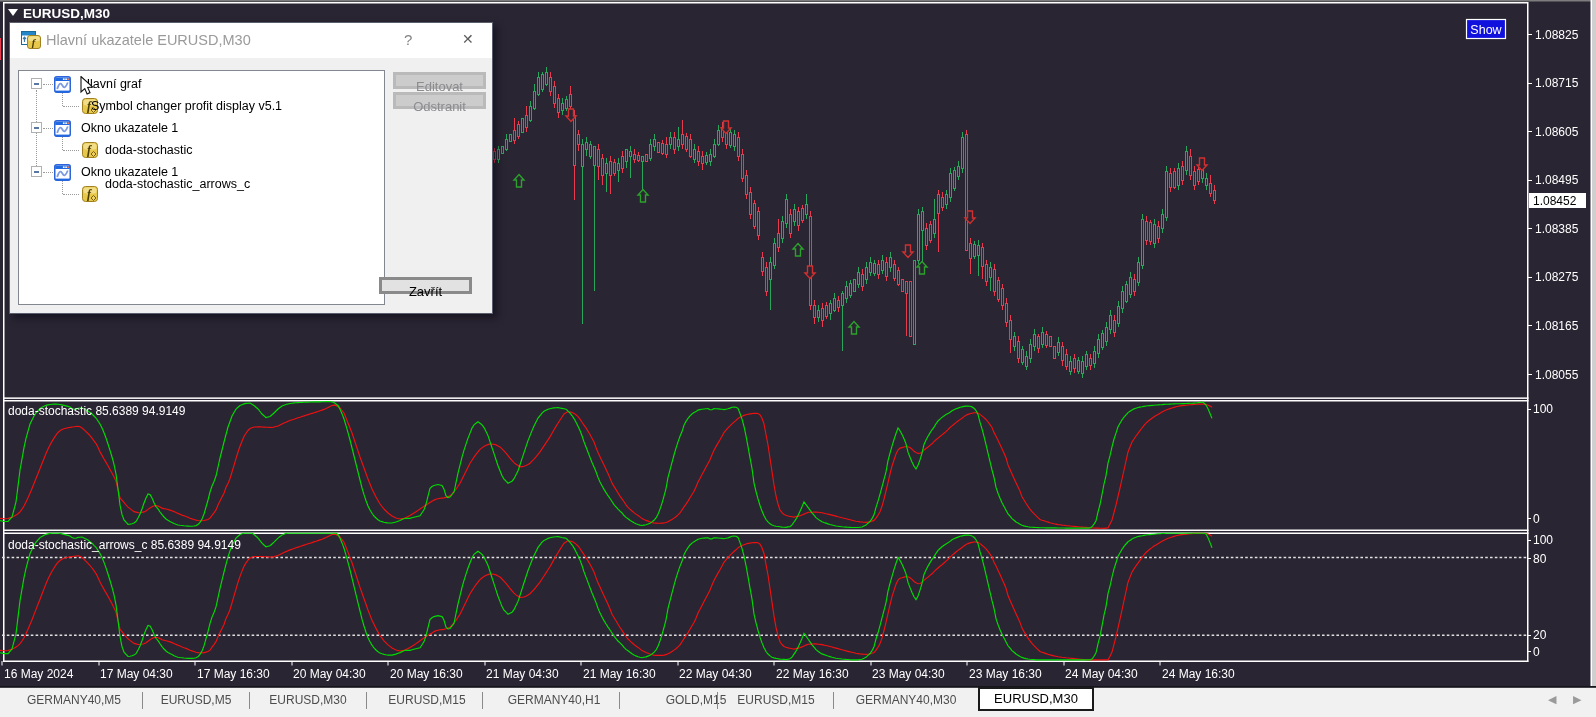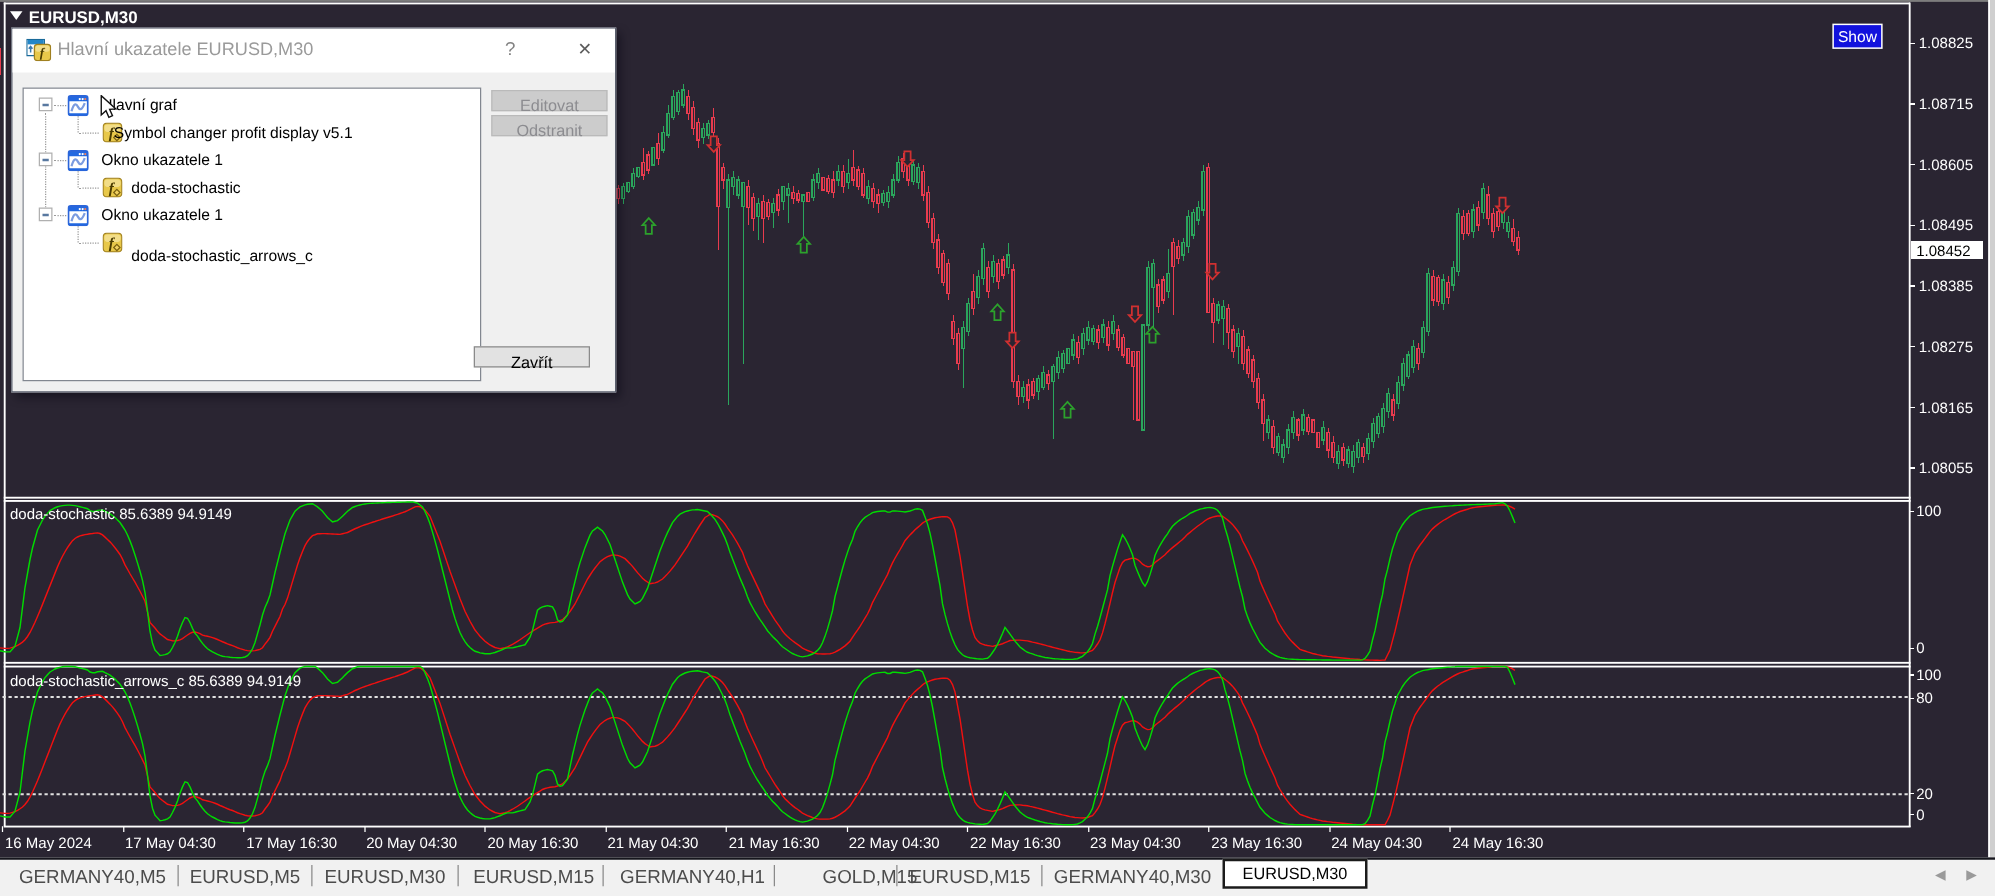--- a/index.html
+++ b/index.html
@@ -10,25 +10,25 @@
 #dlg-cap{position:absolute;left:36px;top:9px;font-size:14.5px;color:#9a9a9a}
 .dlg-btn{position:absolute;top:8px;font-size:15px;color:#848484}
 .dlg-x{position:absolute;top:8px;font-size:14px;color:#5c5c5c}
 #dlg-list{position:absolute;left:8px;top:47px;width:367px;height:235px;background:#fff;
  border:1px solid #828790}
 .mbox{position:absolute;width:11px;height:11px;background:#fff;border:1px solid #b0b0b0}
 .mline{position:absolute;width:5px;height:2px;background:#5878a0}
 .dot-v{position:absolute;width:0;border-left:1px dotted #9a9a9a}
 .dot-h{position:absolute;height:0;border-top:1px dotted #9a9a9a}
 .tlab{position:absolute;font-size:12.5px;color:#000;white-space:nowrap;padding-top:1px}
-.btn{position:absolute;width:93px;height:17px;background:#e2e2e2;border:1px solid #737373;
+.btn{position:absolute;width:93px;height:17px;background:#e2e2e2;border:3px solid #737373;
  text-align:center;font-size:13px;color:#000;line-height:23px}
 .btn.dis{background:#cccccc;border-color:#bababa;color:#8c8c90}
 #tabs{position:absolute;left:0;top:688px;width:1596px;height:29px;background:#f1f1f1}
-.tab{position:absolute;top:5px;transform:translateX(-50%);font-size:15px;color:#4c4c4c;white-space:nowrap}
+.tab{position:absolute;top:5px;transform:translateX(-50%);font-size:12px;color:#4c4c4c;white-space:nowrap}
 .tsep{position:absolute;top:4px;width:1px;height:17px;background:#8a8a8a}
 #atab{position:absolute;left:978px;top:-1px;width:116px;height:24px;background:#fff;
  border:2px solid #1a1a1a;text-align:center;font-size:13px;color:#000;line-height:20px}
 .tarr{position:absolute;top:5px;font-size:11px;color:#9a9a9a}
 </style></head><body>
 <div id="stage">
 <svg width="1596" height="717" viewBox="0 0 1596 717" font-family="Liberation Sans, sans-serif">
 <rect x="0" y="0" width="1596" height="717" fill="#f1f1f1"></rect>
 <rect x="0" y="0" width="1596" height="686" fill="#2a2532"></rect>
 <rect x="0" y="0" width="1596" height="1.5" fill="#7d7d7d"></rect>
@@ -572,21 +572,21 @@
           <circle cx="14.2" cy="3.2" r="0.9" fill="#f08060"></circle>
           <path d="M3.2 13 C5.2 6.5 6.8 6.5 8.4 9.5 C10 12.5 11.6 12 13.8 6.5" fill="none" stroke="#7b9ce0" stroke-width="1.8"></path>
         </svg></div>
       <div class="tlab" style="left:71px;top:141px">Okno ukazatele 1</div>
       <div style="position:absolute;left:72px;top:163px"><svg width="16" height="16" viewBox="0 0 16 16">
           <rect x="0.5" y="0.5" width="15" height="15" rx="3" fill="#e8c84a" stroke="#a08020"></rect>
           <rect x="1.5" y="1.5" width="13" height="6" rx="2.5" fill="#f2dd88"></rect>
           <text x="7" y="12" font-family="Liberation Serif,serif" font-size="12" font-style="italic" font-weight="bold" fill="#4a3b00" text-anchor="middle">f</text>
           <path d="M11.5 9.5 L14 12 L11.5 14.5 L9 12 Z" fill="#f0d060" stroke="#7a6010"></path>
         </svg></div>
-      <div class="tlab" style="left:95px;top:174px">doda-stochastic_arrows_c</div>
+      <div class="tlab" style="left:95px;top:153px">doda-stochastic_arrows_c</div>
       <div style="position:absolute;left:70px;top:53px"><svg width="14" height="20" viewBox="0 0 14 20">
           <path d="M1 0.5 L1 16 L4.8 12.6 L7.1 17.9 L10 16.6 L7.7 11.5 L12.7 11.1 Z" fill="#fff" stroke="#111" stroke-width="1.1"></path>
         </svg></div>
   <div class="btn dis" style="left:383px;top:49px">Editovat</div>
   <div class="btn dis" style="left:383px;top:69px">Odstranit</div>
   <div class="btn" style="left:369px;top:254px;border-color:#8a8a8a">Zavřít</div>
 </div><div id="tabs">
       <div class="tab" style="left:74px">GERMANY40,M5</div>
       <div class="tab" style="left:196px">EURUSD,M5</div>
       <div class="tab" style="left:308px">EURUSD,M30</div>

